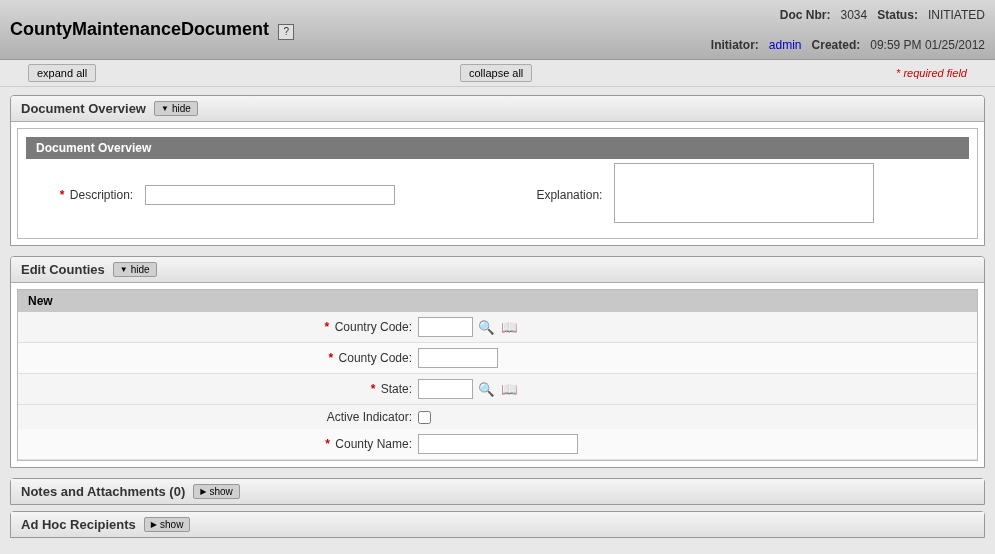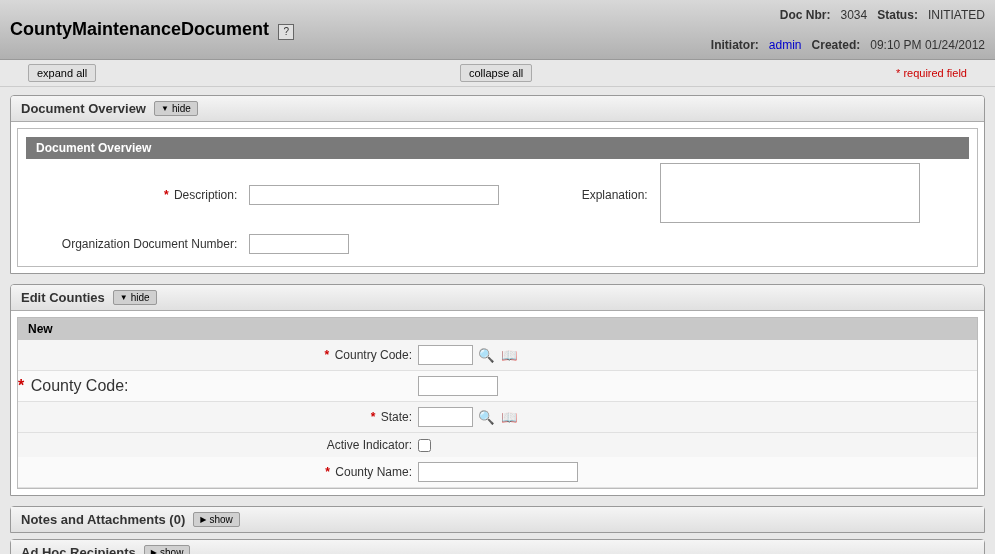--- a/index.html
+++ b/index.html
@@ -74,20 +74,21 @@
       background: #e0e0e0;
       border: 1px solid #aaa;
       padding: 2px 8px;
       cursor: pointer;
       font-size: 11px;
       border-radius: 2px;
     }
     .required-note {
       font-size: 11px;
       color: #c00;
+      font-style: italic;
     }
 
     
     .main-content {
       padding: 8px 10px;
       background: #e8e8e8;
     }
 
     
     .section-panel {
@@ -244,21 +245,21 @@
       <div class="header-row">
         <span class="header-label">Doc Nbr:</span>
         <span class="header-value">3034</span>
         <span class="header-label">Status:</span>
         <span class="header-value">INITIATED</span>
       </div>
       <div class="header-row">
         <span class="header-label">Initiator:</span>
         <span class="header-link">admin</span>
         <span class="header-label">Created:</span>
-        <span class="header-value">09:10 PM 01/24/2012</span>
+        <span class="header-value">09:59 PM 01/25/2012</span>
       </div>
     </div>
   </div>
 
   <div class="toolbar-row">
     <button class="toolbar-btn">expand all</button>
     <button class="toolbar-btn">collapse all</button>
     <span class="required-note">* required field</span>
   </div>
 
@@ -283,28 +284,20 @@
               <span>Description:</span>
             </td>
             <td>
               <input class="form-input" style="width: 250px;" type="text">
             </td>
             <td class="form-label" style="padding-left:20px;">Explanation:</td>
             <td>
               <textarea class="form-textarea" style=""></textarea>
             </td>
           </tr>
-          <tr>
-            <td class="form-label">Organization Document Number:</td>
-            <td>
-              <input class="form-input" style="width: 100px;" type="text">
-            </td>
-            <td></td>
-                <td></td>
-          </tr>
         </tbody>
           </table>
       </div>
     </div>
 
     <div class="section-panel">
       <div class="section-header">
         <span class="section-title">Edit Counties</span>
         <button class="toggle-btn">
           <span class="toggle-arrow">▼</span>
@@ -325,21 +318,21 @@
             <button class="icon-btn">
               <span>🔍</span>
             </button>
             <button class="icon-btn">
               <span>📖</span>
             </button>
           </div>
         </div>
 
         <div style="display:flex; align-items:center; padding:5px 0; border-bottom:1px solid #e0e0e0; background:#fafafa;">
-          <div style="text-align:left; min-width:400px; padding-right:6px; font-size:16px;">
+          <div style="text-align:right; min-width:400px; padding-right:6px; font-size:12px;">
             <span class="required-star">*</span>
             <span>County Code:</span>
           </div>
           <div style="display:flex; align-items:center; gap:3px;">
             <input class="form-input" style="width: 80px;" type="text">
           </div>
         </div>
 
         <div style="display:flex; align-items:center; padding:5px 0; border-bottom:1px solid #e0e0e0; background:#f5f5f5;">
           <div style="text-align:right; min-width:400px; padding-right:6px; font-size:12px;">

